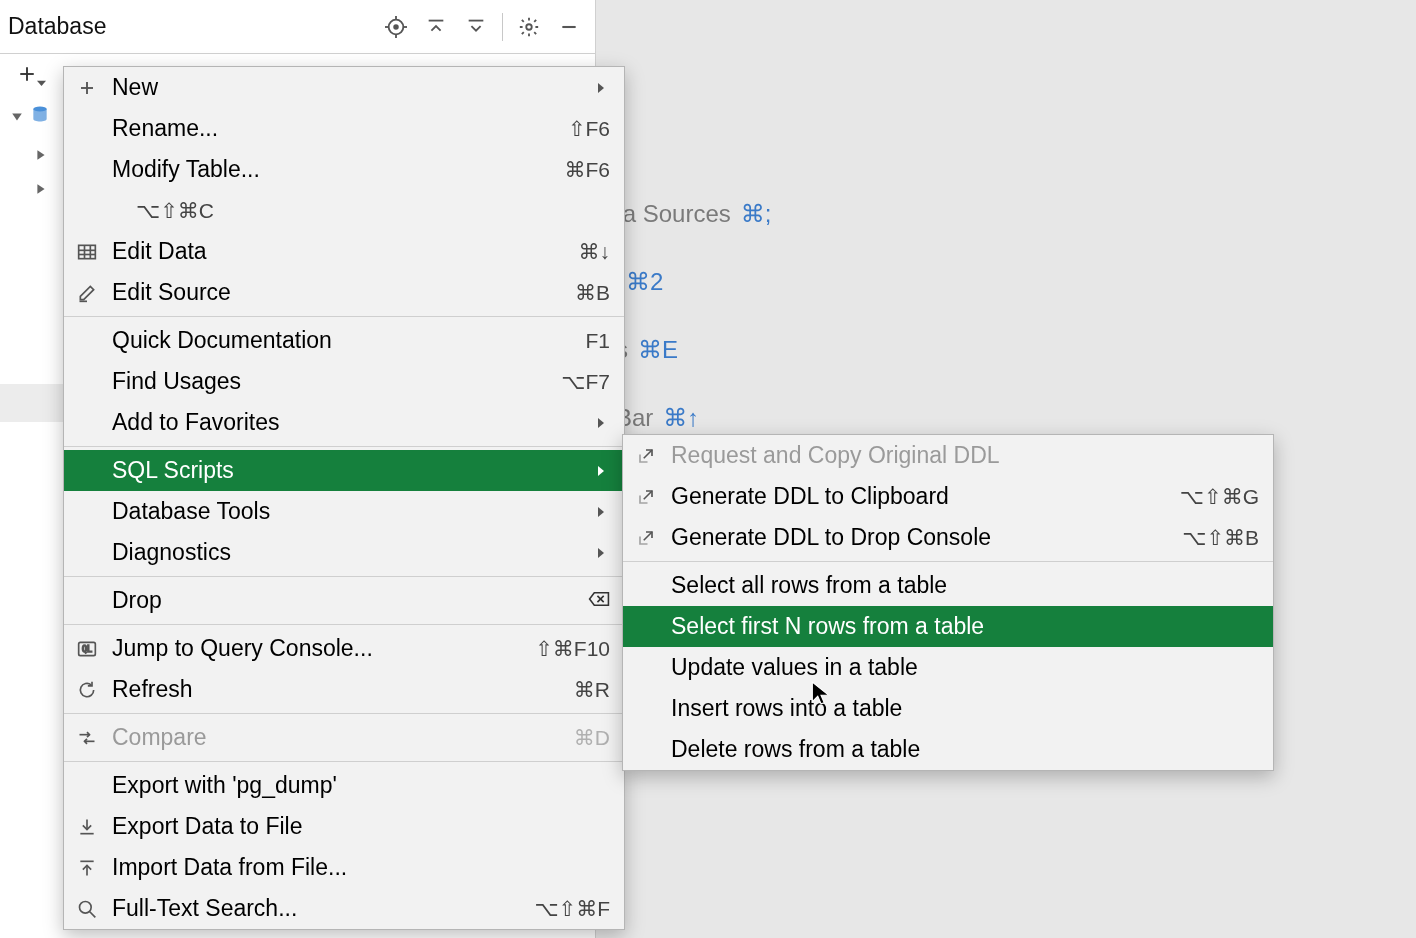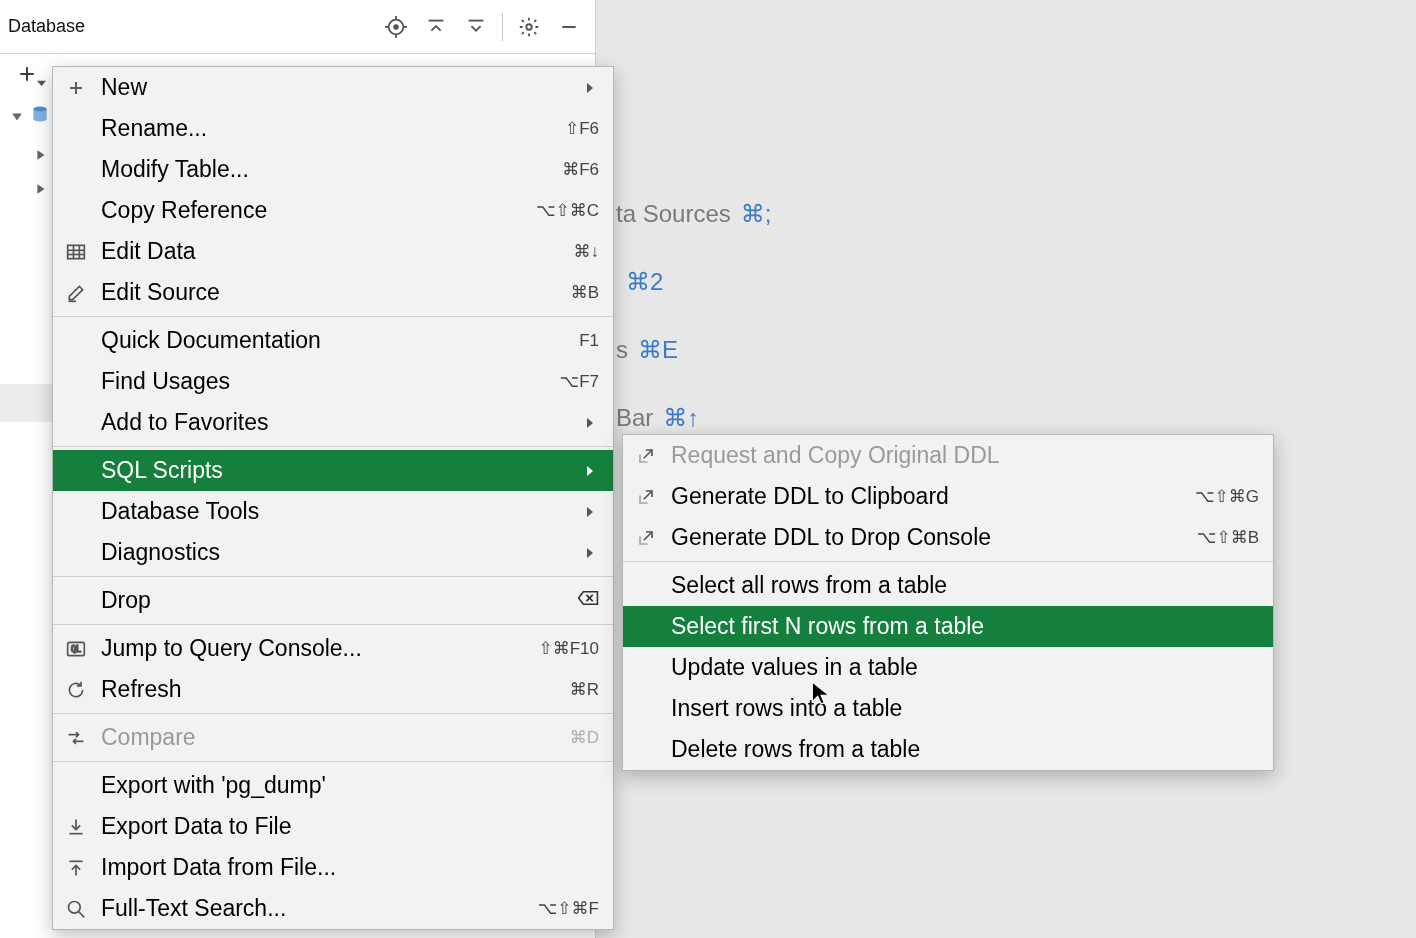--- a/index.html
+++ b/index.html
@@ -23,21 +23,21 @@
   }
   .sidebar-header {
     height: 54px;
     display: flex;
     align-items: center;
     border-bottom: 1px solid #d0d0d0;
     padding-left: 6px;
   }
   .sidebar-title {
     flex: 1;
-    font-size: 18px;
+    font-size: 23px;
     color: #111;
     padding-left: 2px;
   }
   .hdr-icons { display: flex; align-items: center; gap: 0; padding-right: 6px; }
   .hdr-btn {
     width: 40px; height: 40px;
     display: flex; align-items: center; justify-content: center;
     color: #555;
   }
   .divider-v { width: 1px; height: 28px; background: #c8c8c8; margin: 0 6px; }
@@ -117,33 +117,33 @@
     width: 26px; height: 26px;
     display: flex; align-items: center; justify-content: center;
     flex-shrink: 0;
     color: #555;
     text-align: right;
   }
   .ctx-item.selected .ctx-icon { color: #fff; }
   .ctx-label { flex: 1; white-space: nowrap; }
   .ctx-short {
     color: #444;
-    font-size: 17px;
+    font-size: 21px;
     text-align: right;
     margin-left: 24px;
     white-space: nowrap;
   }
   .ctx-item.disabled .ctx-short { color: #b0b0b0; }
   .ctx-sub {
     width: 18px; height: 18px;
     display: flex; align-items: center; justify-content: center;
     margin-left: 12px;
   }
   .ctx-sep { height: 1px; background: #cfcfcf; margin: 3px 0; }
-  .ctx1 { left: 52px; top: 66px; width: 562px; }
+  .ctx1 { left: 63px; top: 66px; width: 562px; }
   .ctx2 { left: 622px; top: 434px; width: 652px; }
   .cursor {
     position: absolute;
     left: 810px; top: 680px;
     width: 22px; height: 26px;
     z-index: 20;
     pointer-events: none;
   }
 </style>
 </head>
@@ -273,21 +273,20 @@
       <span class="ctx-label">Rename...</span>
       <span class="ctx-short">⇧F6</span>
     </div>
     <div class="ctx-item">
       <span class="ctx-icon"></span>
       <span class="ctx-label">Modify Table...</span>
       <span class="ctx-short">⌘F6</span>
     </div>
     <div class="ctx-item">
       <span class="ctx-icon"></span>
-      <span class="ctx-label">Copy Reference</span>
       <span class="ctx-short">⌥⇧⌘C</span>
     </div>
     <div class="ctx-item">
       <span class="ctx-icon">
         <svg width="20" height="18" viewBox="0 0 24 20" fill="none" stroke="#555" stroke-width="2">
           <rect x="2" y="2" width="20" height="16"></rect>
           <line x1="2" y1="8" x2="22" y2="8"></line>
           <line x1="2" y1="13" x2="22" y2="13"></line>
           <line x1="9" y1="2" x2="9" y2="18"></line>
           <line x1="16" y1="2" x2="16" y2="18"></line>

